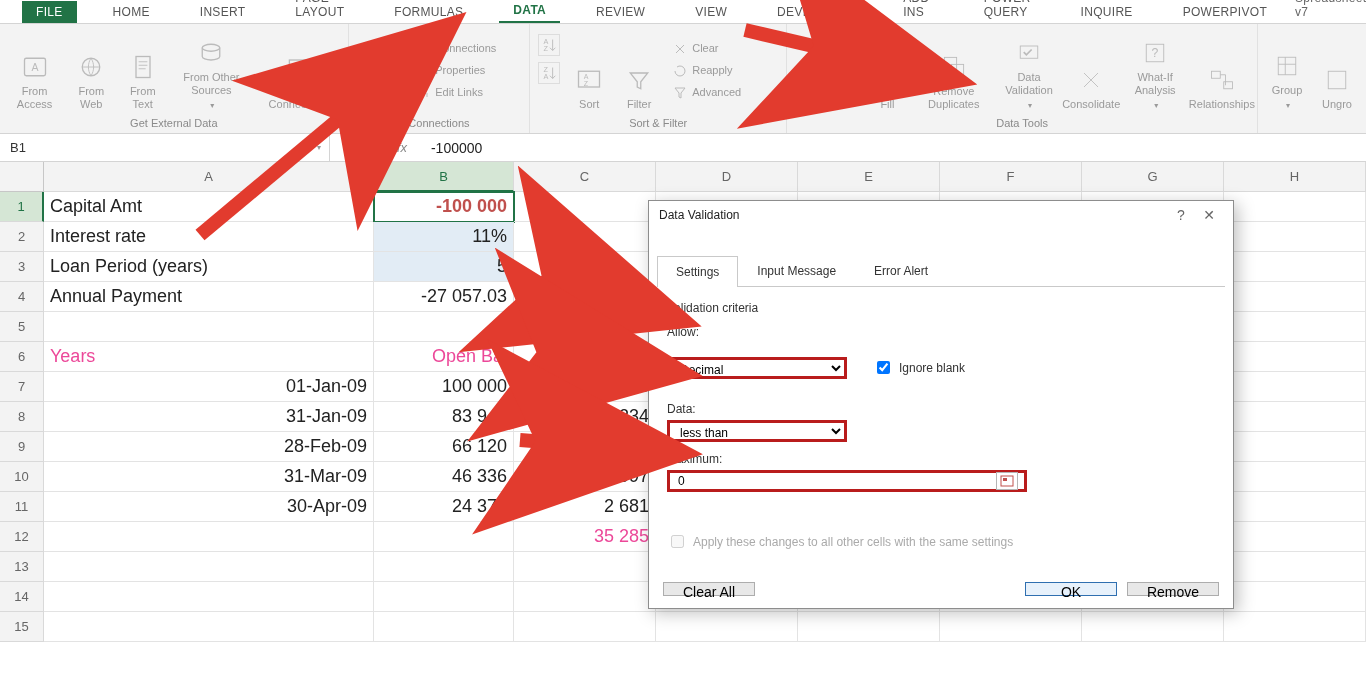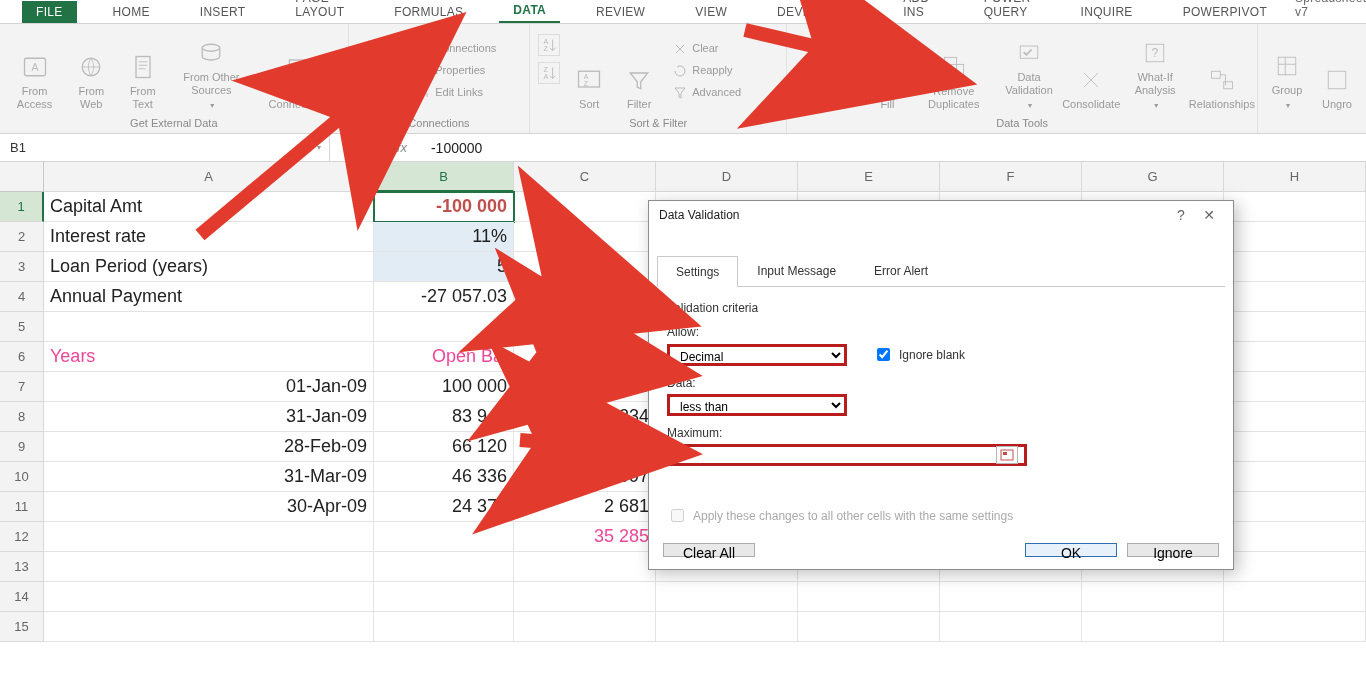--- a/index.html
+++ b/index.html
@@ -53,21 +53,21 @@
   .dv-tab{padding:8px 18px;border:1px solid transparent;border-bottom:none;cursor:pointer;color:#333;margin-top:18px;}
   .dv-tab.active{border-color:#c9c9c9;background:#fff;position:relative;top:1px;}
   .dv-body{border-top:1px solid #c9c9c9;margin:0 8px;padding:14px 10px 4px;}
   .dv-field{margin-bottom:10px;display:flex;flex-direction:column;gap:4px;}
   .dv-row{display:flex;align-items:center;gap:26px;}
   select,.dv-input{border:3px solid #b91c1c;height:22px;font-size:12px;padding:2px 6px;background:#fff;}
   select{width:180px;}
   .dv-input{width:360px;display:flex;align-items:center;}
   .dv-input input{border:none;outline:none;flex:1;font-size:12px;}
   .dv-input .range-btn{width:22px;height:18px;border:1px solid #b5b5b5;display:flex;align-items:center;justify-content:center;cursor:pointer;}
-  .dv-check{display:flex;gap:6px;align-items:center;margin:2px 0;}
+  .dv-check{display:flex;gap:6px;align-items:center;margin:15px 0;}
   .dv-check.disabled{color:#aaa;}
   .dv-foot{display:flex;padding:12px 14px;gap:10px;align-items:center;}
   .dv-btn{min-width:92px;height:14px;border:1px solid #adadad;background:#e8e8e8;cursor:pointer;font-size:14px;}
   .dv-btn.primary{border:1px solid #2f6fb0;background:#e7f1fb;}
   .dv-foot .spacer{flex:1;}
   
   .arrow-layer{position:absolute;left:0;top:0;width:1366px;height:699px;pointer-events:none;}
 </style>
 </head>
 <body>
@@ -563,21 +563,21 @@
 
     <label class="dv-check disabled" style="margin-top:40px;">
       <input type="checkbox" disabled="" style="">
       <span>Apply these changes to all other cells with the same settings</span>
     </label>
   </div>
   <div class="dv-foot">
     <button class="dv-btn">Clear All</button>
     <span class="spacer"></span>
     <button class="dv-btn primary">OK</button>
-    <button class="dv-btn">Ignore</button>
+    <button class="dv-btn">Remove</button>
   </div>
 </div>
 
 <svg class="arrow-layer">
   <defs>
     <marker id="ah" markerWidth="20" markerHeight="20" refX="14" refY="7" orient="auto">
       <path d="M0 0 L16 7 L0 14 L4 7 Z" fill="#e23b2e"></path>
     </marker>
   </defs>
   <line x1="200" y1="235" x2="445" y2="30" stroke="#e23b2e" stroke-width="14" marker-end="url(#ah)"></line>

